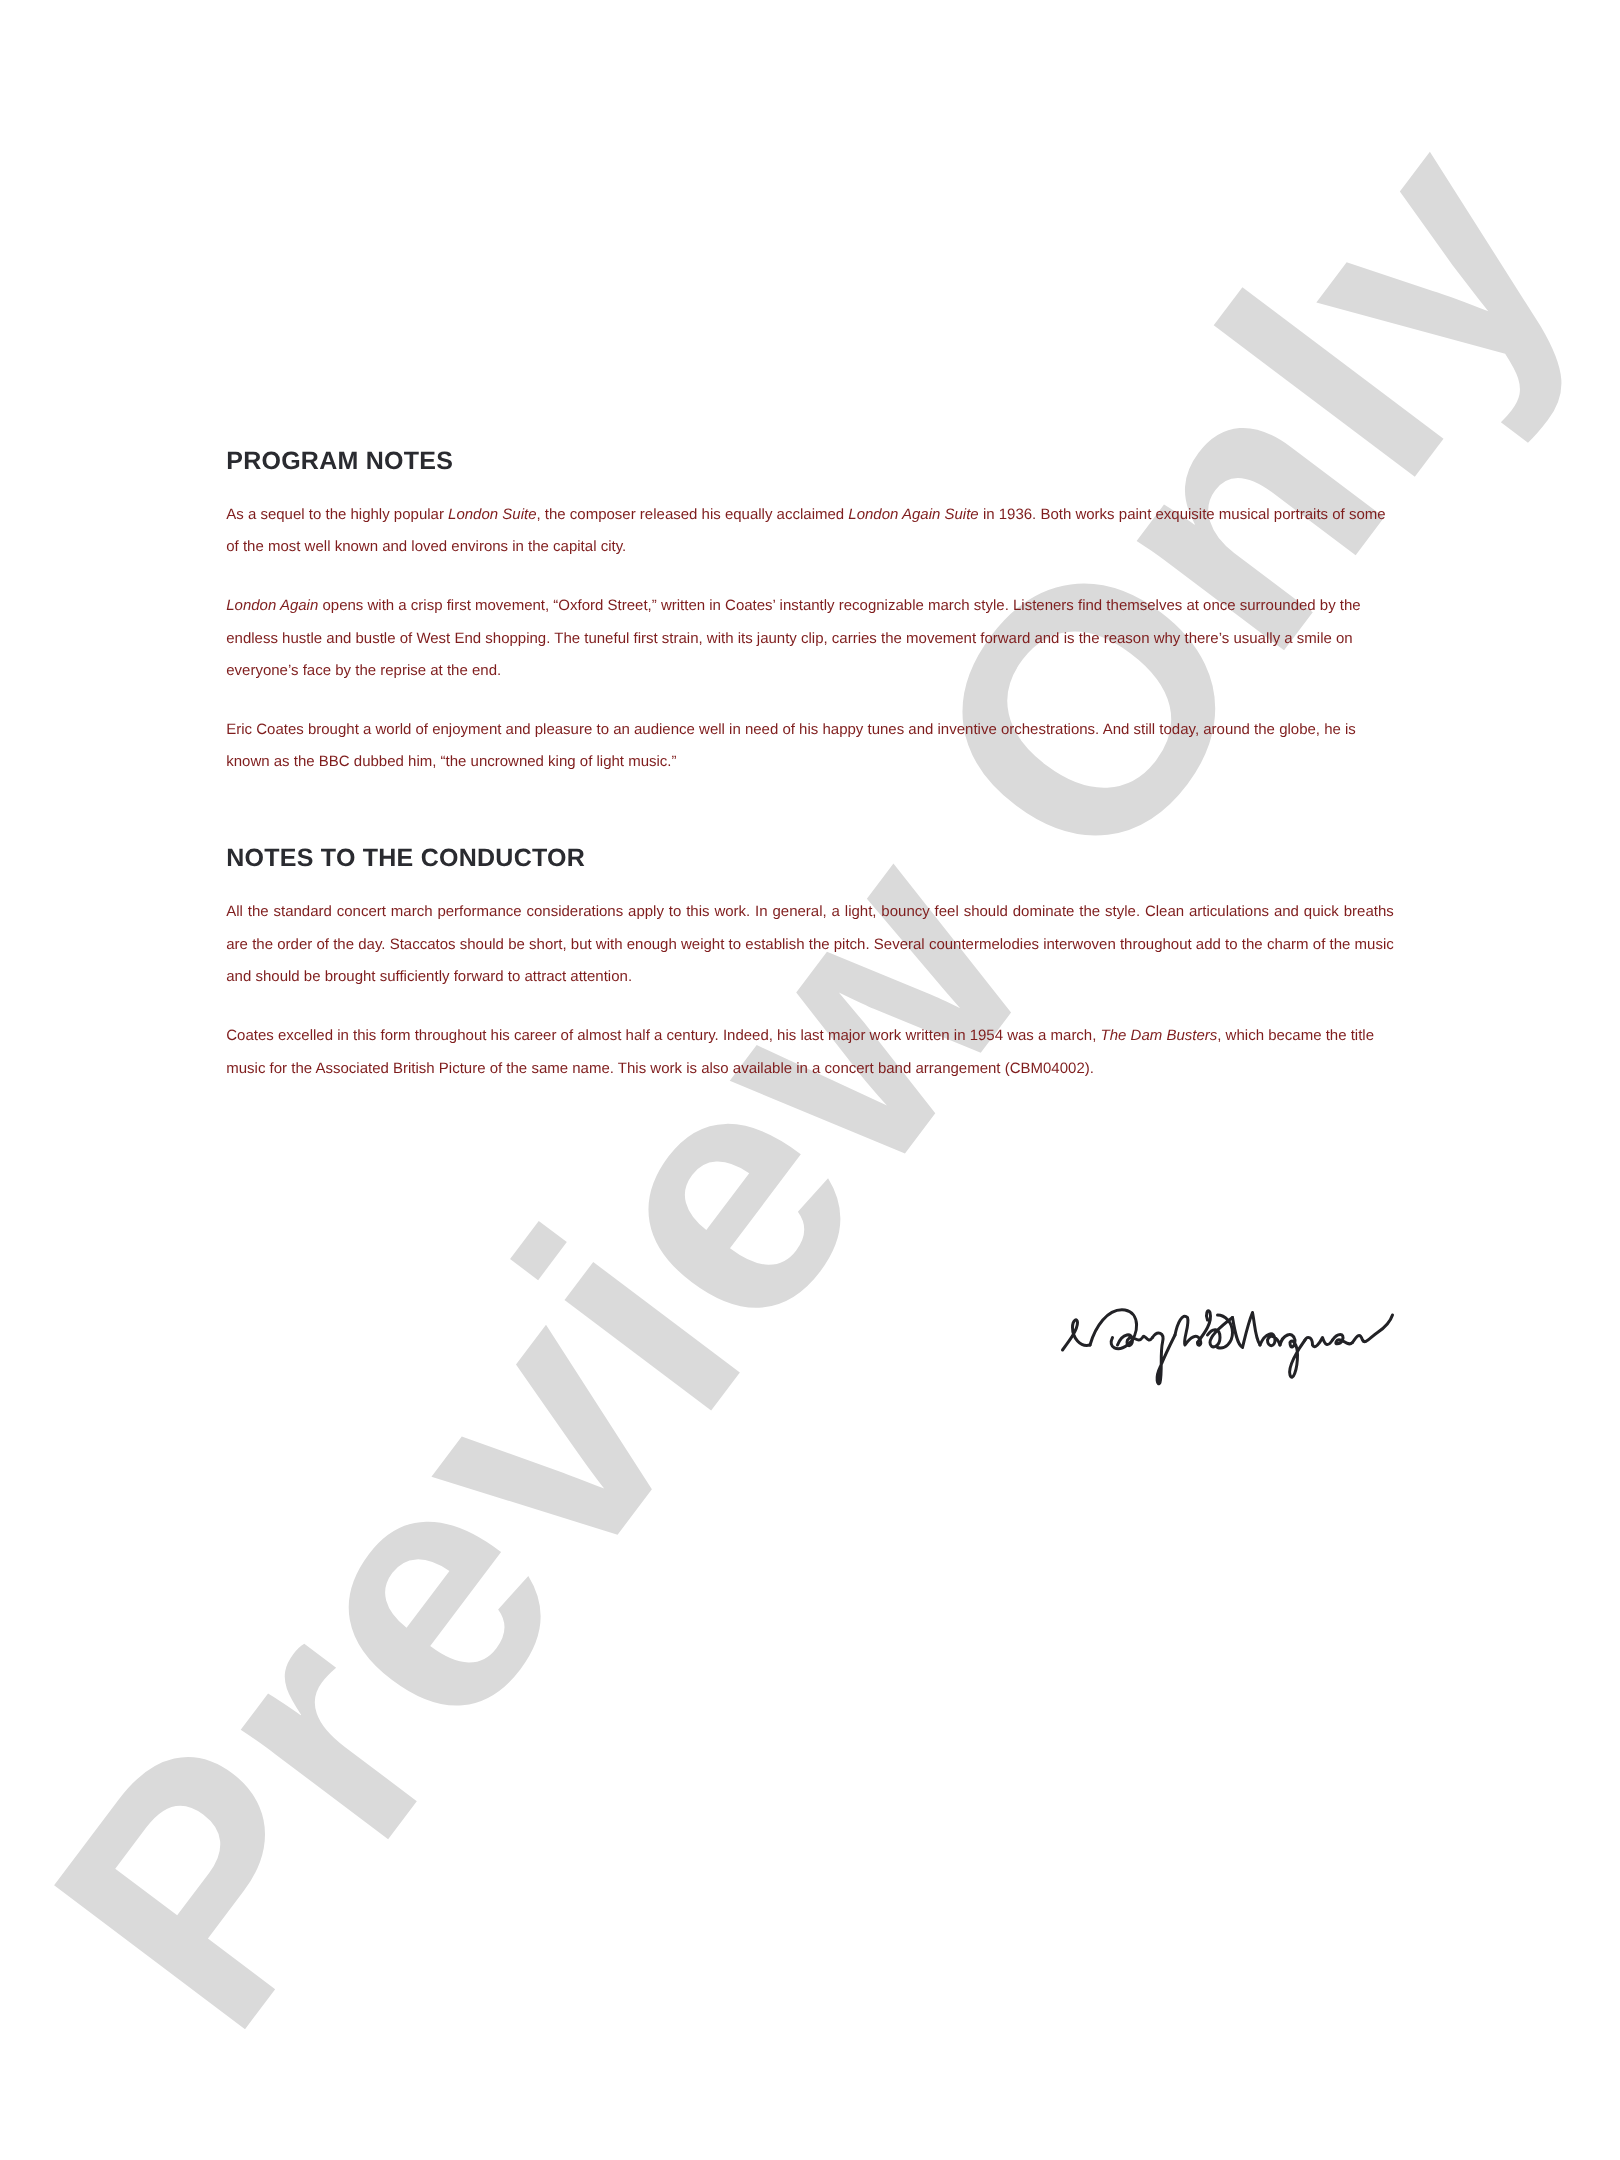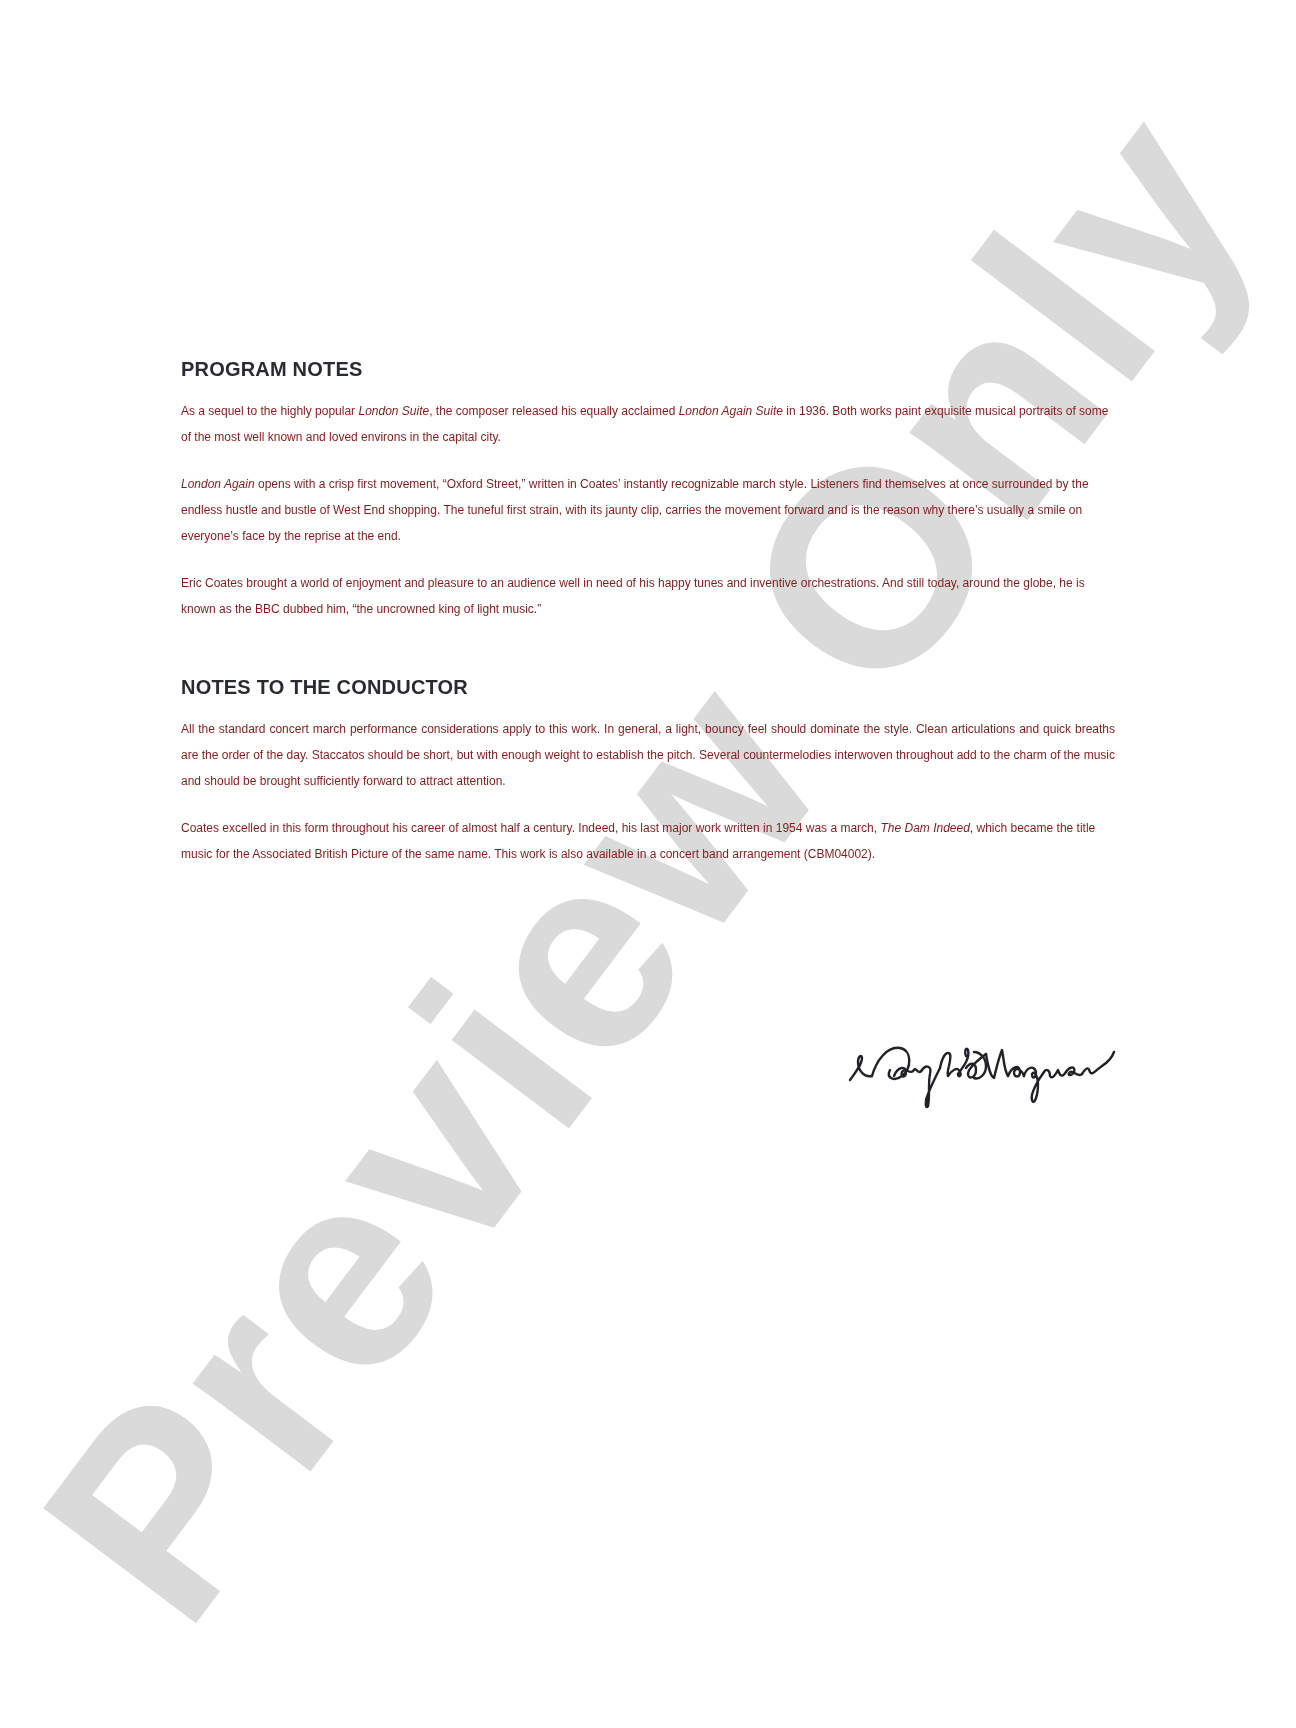--- a/index.html
+++ b/index.html
@@ -86,21 +86,21 @@
 <div class="page">
   <section>
     <h2 class="heading">PROGRAM NOTES</h2>
     <p class="para"><span>As a sequel to the highly popular </span><em>London Suite</em><span>, the composer released his equally acclaimed </span><em>London Again Suite</em><span> in 1936. Both works paint exquisite musical portraits of some of the most well known and loved environs in the capital city.</span></p>
     <p class="para"><em>London Again</em><span> opens with a crisp first movement, “Oxford Street,” written in Coates’ instantly recognizable march style. Listeners find themselves at once surrounded by the endless hustle and bustle of West End shopping. The tuneful first strain, with its jaunty clip, carries the movement forward and is the reason why there’s usually a smile on everyone’s face by the reprise at the end.</span></p>
     <p class="para"><span>Eric Coates brought a world of enjoyment and pleasure to an audience well in need of his happy tunes and inventive orchestrations. And still today, around the globe, he is known as the BBC dubbed him, “the uncrowned king of light music.”</span></p>
   </section>
   <section>
     <h2 class="heading second">NOTES TO THE CONDUCTOR</h2>
     <p class="para justify"><span>All the standard concert march performance considerations apply to this work. In general, a light, bouncy feel should dominate the style. Clean articulations and quick breaths are the order of the day. Staccatos should be short, but with enough weight to establish the pitch. Several countermelodies interwoven throughout add to the charm of the music and should be brought sufficiently forward to attract attention.</span></p>
-    <p class="para"><span>Coates excelled in this form throughout his career of almost half a century. Indeed, his last major work written in 1954 was a march, </span><em>The Dam Indeed</em><span>, which became the title music for the Associated British Picture of the same name. This work is also available in a concert band arrangement (CBM04002).</span></p>
+    <p class="para"><span>Coates excelled in this form throughout his career of almost half a century. Indeed, his last major work written in 1954 was a march, </span><em>The Dam Busters</em><span>, which became the title music for the Associated British Picture of the same name. This work is also available in a concert band arrangement (CBM04002).</span></p>
   </section>
 </div>
 
 <div class="signature" title="Douglas Wagner">
   <svg width="272" height="76" viewBox="0 0 272 76">
     <g fill="none" stroke="#222226" stroke-width="2.4" stroke-linecap="round" stroke-linejoin="round">
 
       <path d="M4 44 C10 36, 16 28, 16 22 C16 18, 12 20, 12 26 C12 34, 18 42, 26 40"></path>
       <path d="M26 40 C30 26, 40 10, 54 12 C66 14, 66 32, 56 40 C48 46, 40 42, 44 34"></path>
 

